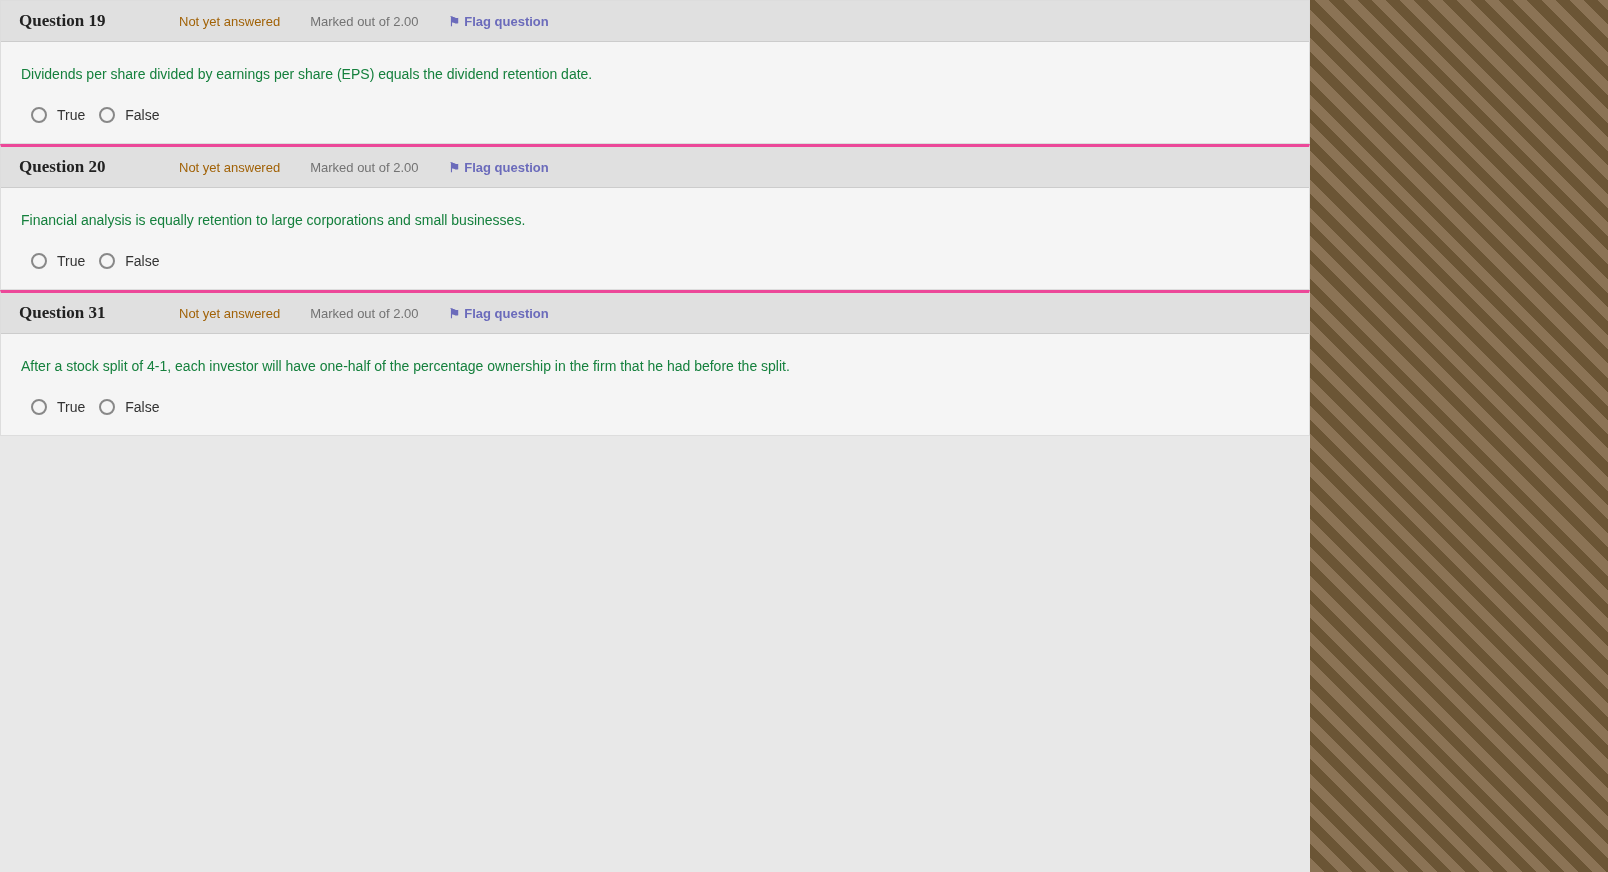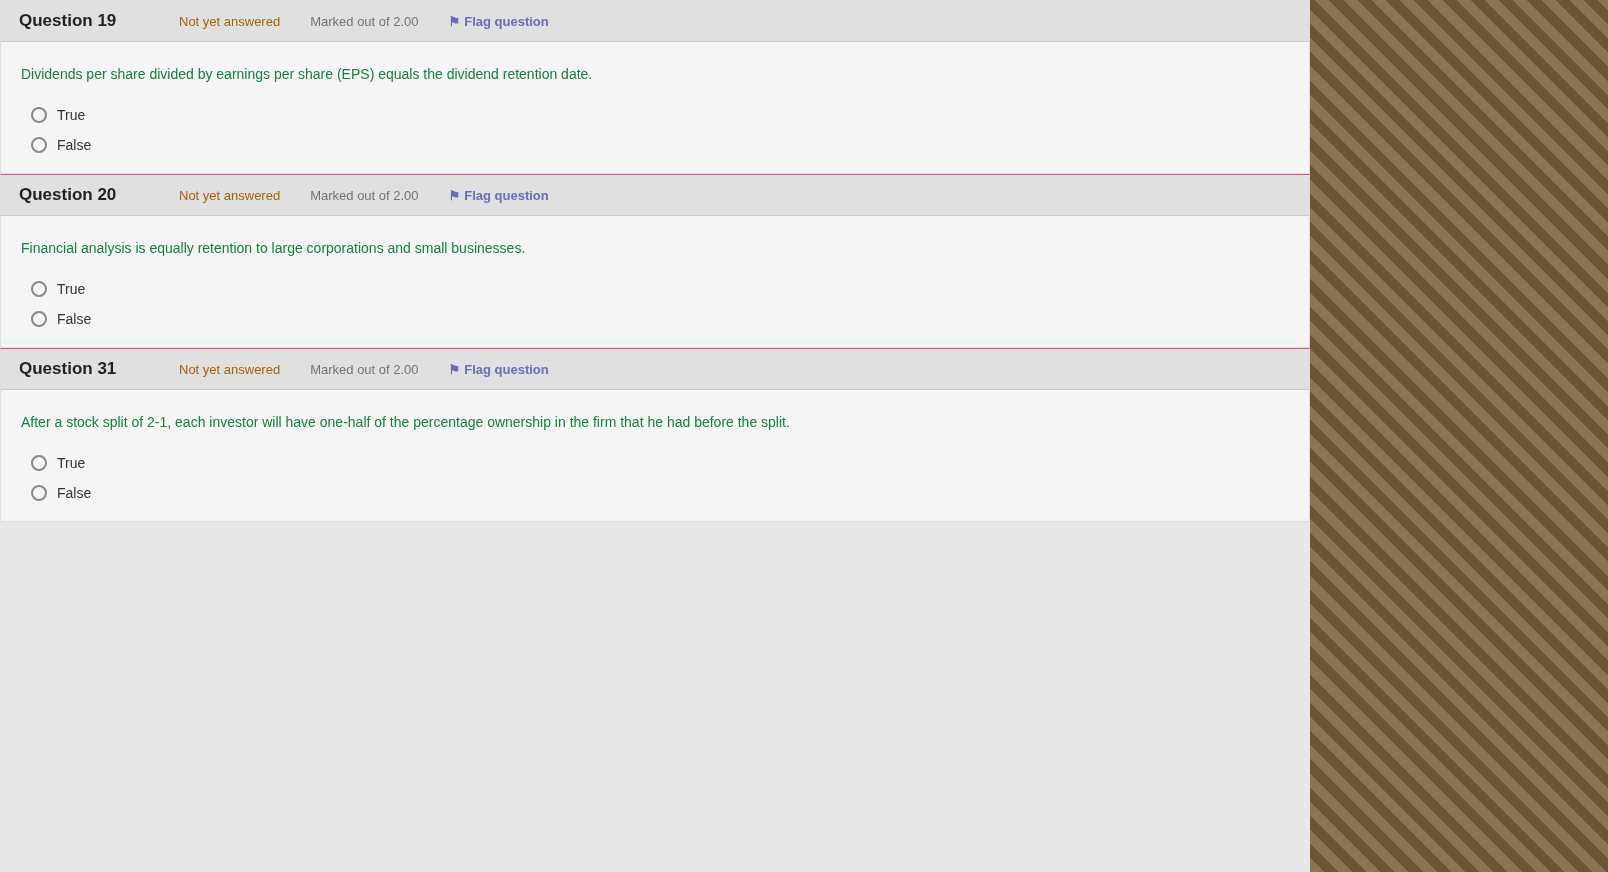--- a/index.html
+++ b/index.html
@@ -35,20 +35,21 @@
       display: flex;
       align-items: center;
       gap: 30px;
     }
 
     .question-title {
       font-weight: bold;
       font-size: 17px;
       color: #222;
       min-width: 130px;
+      font-family: Liberation Serif, serif;
     }
 
     .not-answered {
       font-size: 13px;
       color: #a16207;
     }
 
     .marked-out {
       font-size: 13px;
       color: #737373;
@@ -76,21 +77,21 @@
 
     .question-text {
       font-size: 14px;
       color: #15803d;
       margin-bottom: 22px;
       line-height: 1.5;
     }
 
     .options {
       display: flex;
-      flex-direction: column;
+      flex-direction: row;
       gap: 14px;
       padding-left: 10px;
     }
 
     .option-label {
       display: flex;
       align-items: center;
       gap: 10px;
       font-size: 14px;
       color: #333;
@@ -121,21 +122,21 @@
         45deg,
         #8b7355,
         #8b7355 10px,
         #6b5535 10px,
         #6b5535 20px
       );
       min-height: 872px;
     }
 
     .question-block + .question-block {
-      border-top: 1px solid #ec4899;
+      border-top: 3px solid #ec4899;
     }
   </style>
 </head>
 <body>
 
 <div class="main-content">
 
 <div class="question-block">
       <div class="question-header">
         <span class="question-title">Question 19</span>
@@ -194,21 +195,21 @@
       <div class="question-header">
         <span class="question-title">Question 31</span>
         <span class="not-answered">Not yet answered</span>
         <span class="marked-out">Marked out of 2.00</span>
         <span class="flag-question">
           <span class="flag-icon">⚑</span>
           Flag question
         </span>
       </div>
       <div class="question-body">
-        <p class="question-text">After a stock split of 2-1, each investor will have one-half of the percentage ownership in the firm that he had before the split.</p>
+        <p class="question-text">After a stock split of 4-1, each investor will have one-half of the percentage ownership in the firm that he had before the split.</p>
         <div class="options">
 
             <label class="option-label">
               <input class="option-radio" type="radio" name="q21" style="">
               <span>True</span>
             </label>
 
             <label class="option-label">
               <input class="option-radio" type="radio" name="q21" style="">
               <span>False</span>

